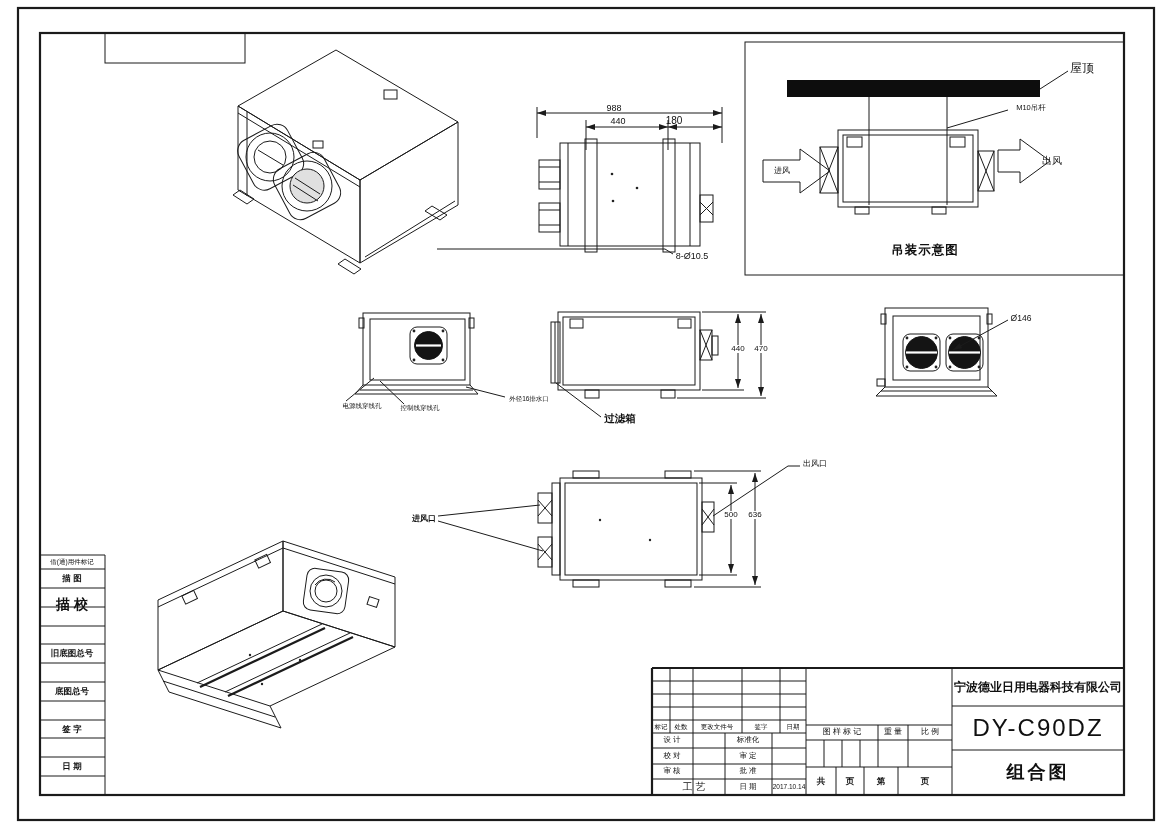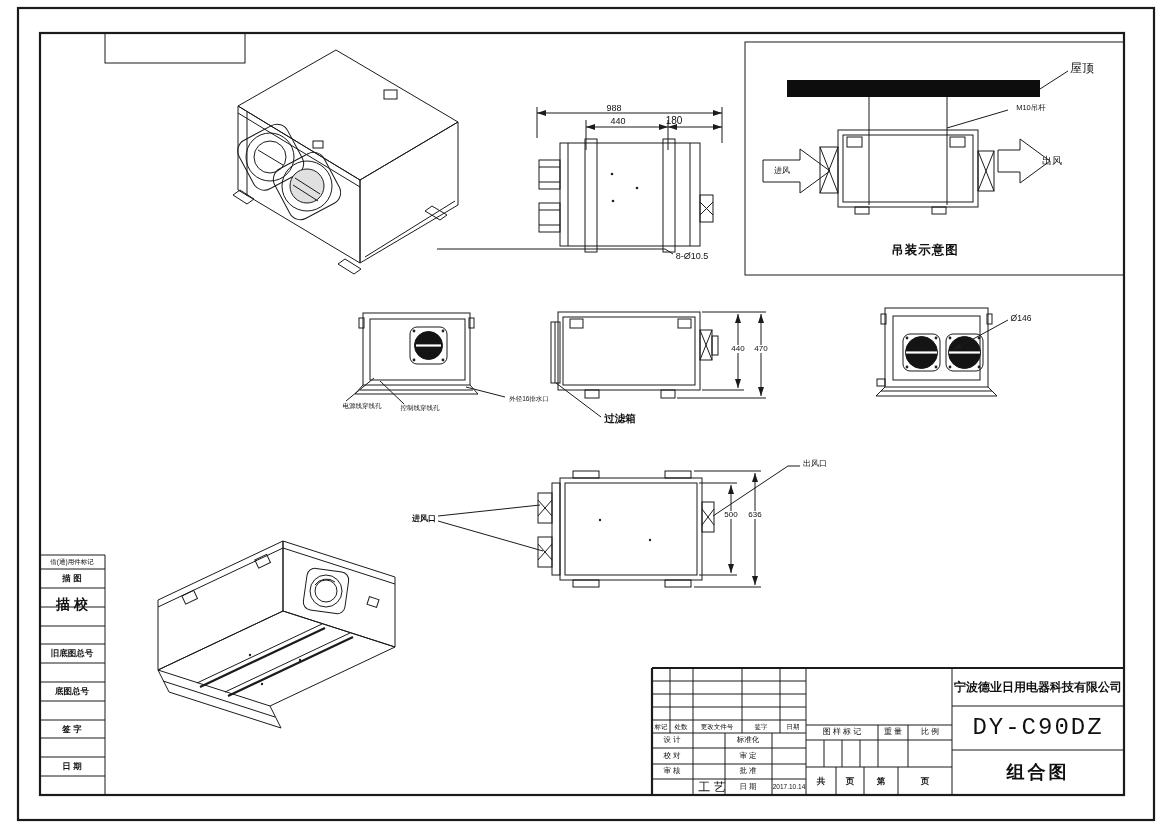--- a/index.html
+++ b/index.html
@@ -7,21 +7,21 @@
          font-family:"Liberation Sans",sans-serif;color:#111;overflow:hidden}
   svg.art{position:absolute;left:0;top:0;width:1169px;height:827px}
   .ln{stroke:#1b1b1b;stroke-width:1;fill:none}
   .fat{stroke-width:2.2}
   .blk{fill:#141414;stroke:#141414}
   .wht{stroke:#ffffff;stroke-width:2.2;fill:none}
   .dot{fill:#222;stroke:none}
   .lbl{position:absolute;transform:translate(-50%,-50%);white-space:nowrap;line-height:1;color:#101010}
   .bgw{background:#ffffff;padding:0 1px}
   .b{font-weight:bold}
-  .serif{font-family:Liberation Mono, monospace}
+  .serif{font-family:Liberation Sans, sans-serif}
 </style>
 </head>
 <body>
 
 <div class="sheet">
 
 <svg class="art" viewBox="0 0 1169 827">
   <defs>
     <marker id="ae" markerWidth="11" markerHeight="8" refX="9.5" refY="4" orient="auto" markerUnits="userSpaceOnUse">
           <path d="M0.5,1 L9.5,4 L0.5,7 Z" fill="#1b1b1b"></path>
@@ -339,21 +339,21 @@
 <div class="lbl" style="left:717px;top:727px;font-size:6.5px">更改文件号</div>
 <div class="lbl" style="left:761px;top:727px;font-size:6.5px">签字</div>
 <div class="lbl" style="left:793px;top:727px;font-size:6.5px">日期</div>
 
 <div class="lbl" style="left:672px;top:740px;font-size:7.5px">设 计</div>
 <div class="lbl" style="left:748px;top:740px;font-size:7.5px">标准化</div>
 <div class="lbl" style="left:672px;top:756px;font-size:7.5px">校 对</div>
 <div class="lbl" style="left:748px;top:756px;font-size:7.5px">审 定</div>
 <div class="lbl" style="left:672px;top:771px;font-size:7.5px">审 核</div>
 <div class="lbl" style="left:748px;top:771px;font-size:7.5px">批 准</div>
-<div class="lbl" style="left:712px;top:787px;font-size:12px">工 艺</div>
+<div class="lbl" style="left:694px;top:787px;font-size:10px">工 艺</div>
 <div class="lbl" style="left:748px;top:787px;font-size:7.5px">日 期</div>
 <div class="lbl" style="left:789px;top:787px;font-size:6.5px">2017.10.14</div>
 
 <div class="lbl" style="left:842px;top:732px;font-size:8px">图 样 标 记</div>
 <div class="lbl" style="left:893px;top:732px;font-size:8px">重 量</div>
 <div class="lbl" style="left:930px;top:732px;font-size:8px">比 例</div>
 
 <div class="lbl b" style="left:821px;top:781px;font-size:8.5px">共</div>
 <div class="lbl b" style="left:850px;top:781px;font-size:8.5px">页</div>
 <div class="lbl b" style="left:881px;top:781px;font-size:8.5px">第</div>

